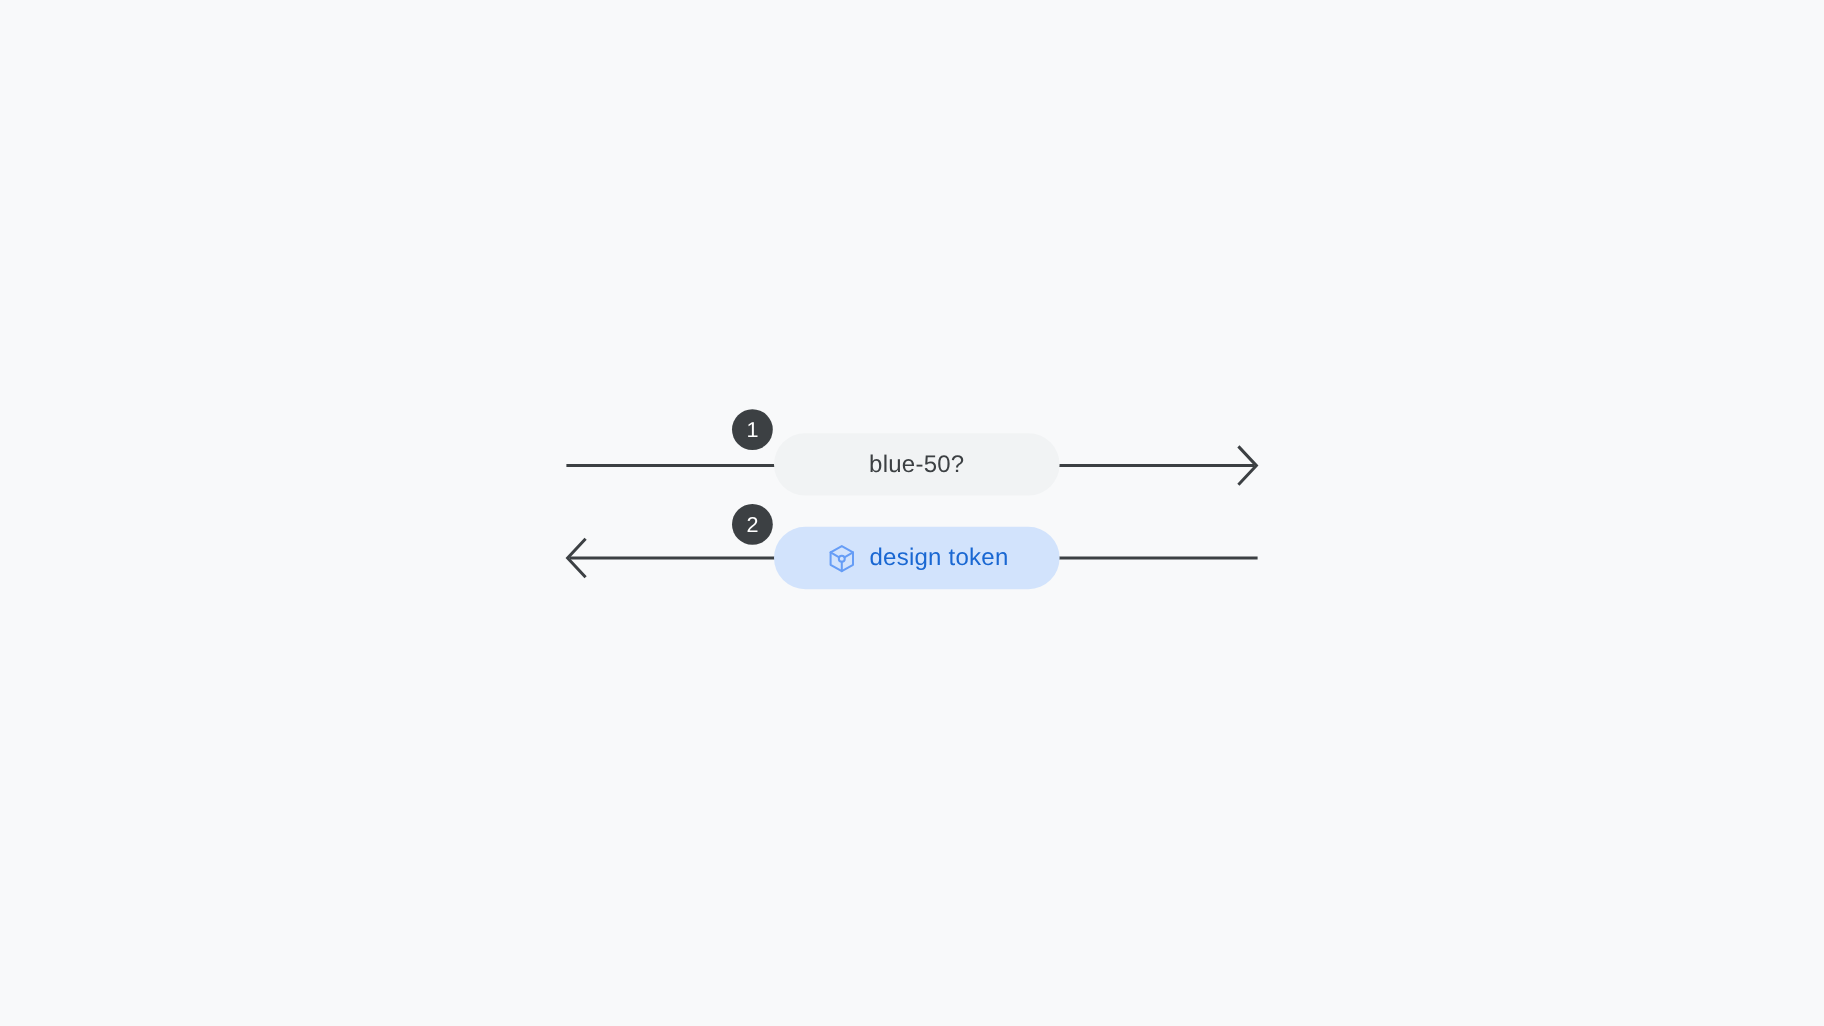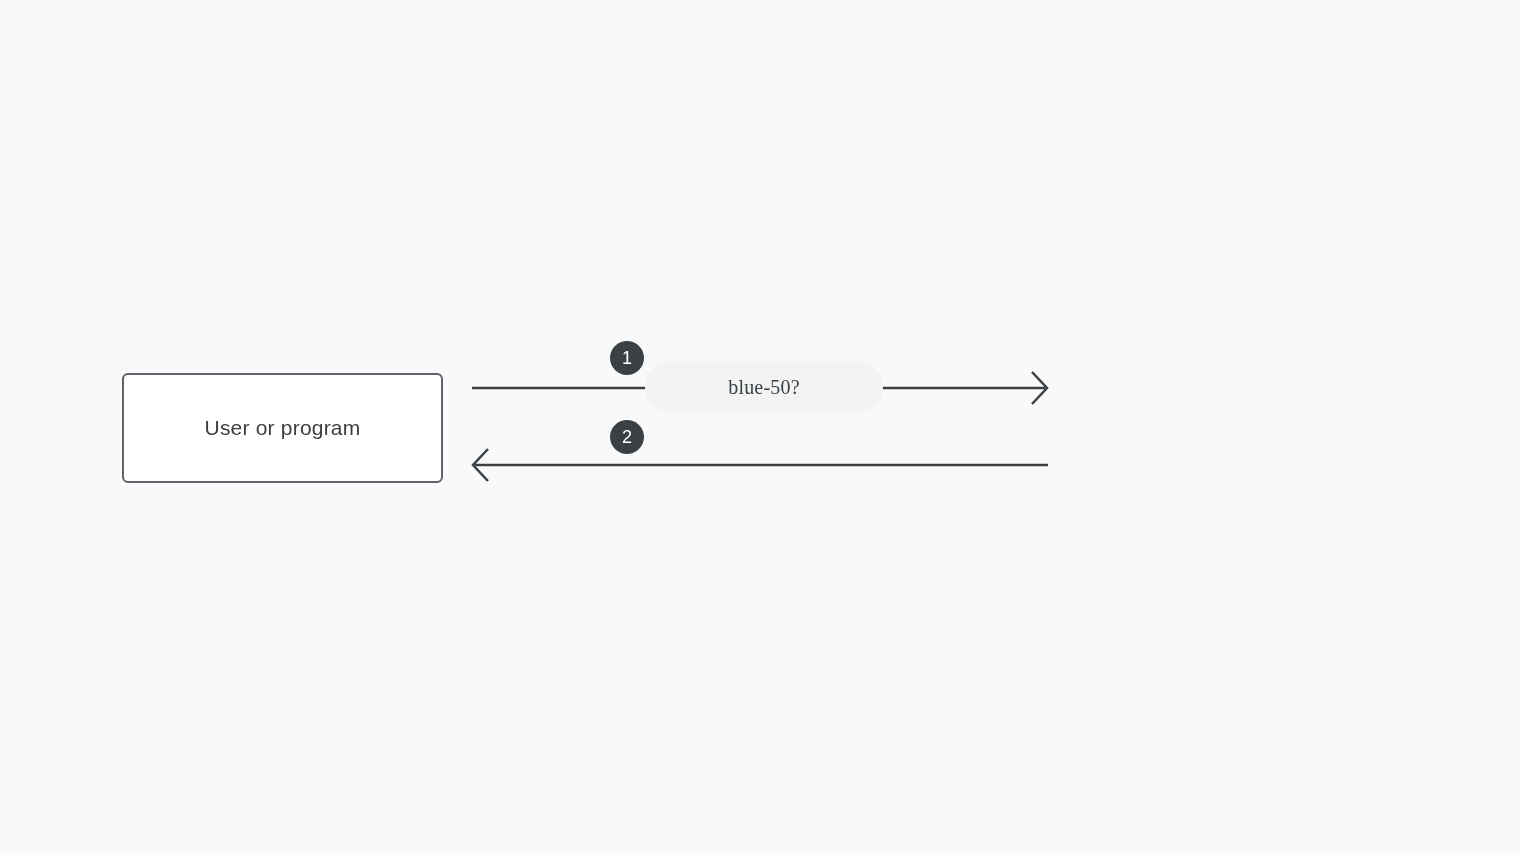--- a/index.html
+++ b/index.html
@@ -48,21 +48,20 @@
     display: flex;
     align-items: center;
     justify-content: center;
     font-size: 20px;
     letter-spacing: 0.2px;
   }
   .pill-request {
     left: 645px; top: 361px;
     background: #f1f3f4;
     color: #3c4043;
-    font-family: Liberation Serif, serif;
   }
   .pill-response {
     left: 645px; top: 439px;
     background: #d2e3fc;
     color: #1967d2;
     gap: 10px;
   }
   .badge {
     position: absolute;
     width: 34px;
@@ -96,29 +95,36 @@
     <g>
       <line x1="472" y1="388" x2="1045" y2="388" stroke-width="2.5" stroke="#3c4043"></line>
       <path d="M 1032 372 L 1047 388 L 1032 404" stroke-width="2.5" fill="none" stroke="#3c4043"></path>
     </g>
     <g>
       <line x1="475" y1="465" x2="1048" y2="465" stroke-width="2.5" stroke="#3c4043"></line>
       <path d="M 488 449 L 473 465 L 488 481" stroke-width="2.5" fill="none" stroke="#3c4043"></path>
     </g>
   </svg>
 
-  <div class="node node-user">
-    <span>User or program</span>
-  </div>
 
 
   <div class="pill pill-request">
     <span>blue-50?</span>
   </div>
 
+  <div class="pill pill-response">
+    <svg class="token-icon-svg" viewBox="0 0 24 24" xmlns="http://www.w3.org/2000/svg" fill="none" stroke-width="1.5" stroke-linejoin="round" stroke-linecap="round" stroke="#669df6">
+      <path d="M12 2.7 L20.3 7.4 V16.6 L12 21.3 L3.7 16.6 V7.4 Z"></path>
+      <path d="M3.7 7.4 L10.05 11.05"></path>
+      <path d="M20.3 7.4 L13.95 11.05"></path>
+      <circle cx="12" cy="12.1" r="2.2"></circle>
+      <path d="M12 14.3 V21.3"></path>
+    </svg>
+    <span>design token</span>
+  </div>
 
   <div class="badge badge-1">
     <span>1</span>
   </div>
   <div class="badge badge-2">
     <span>2</span>
   </div>
 
 </div>
 

